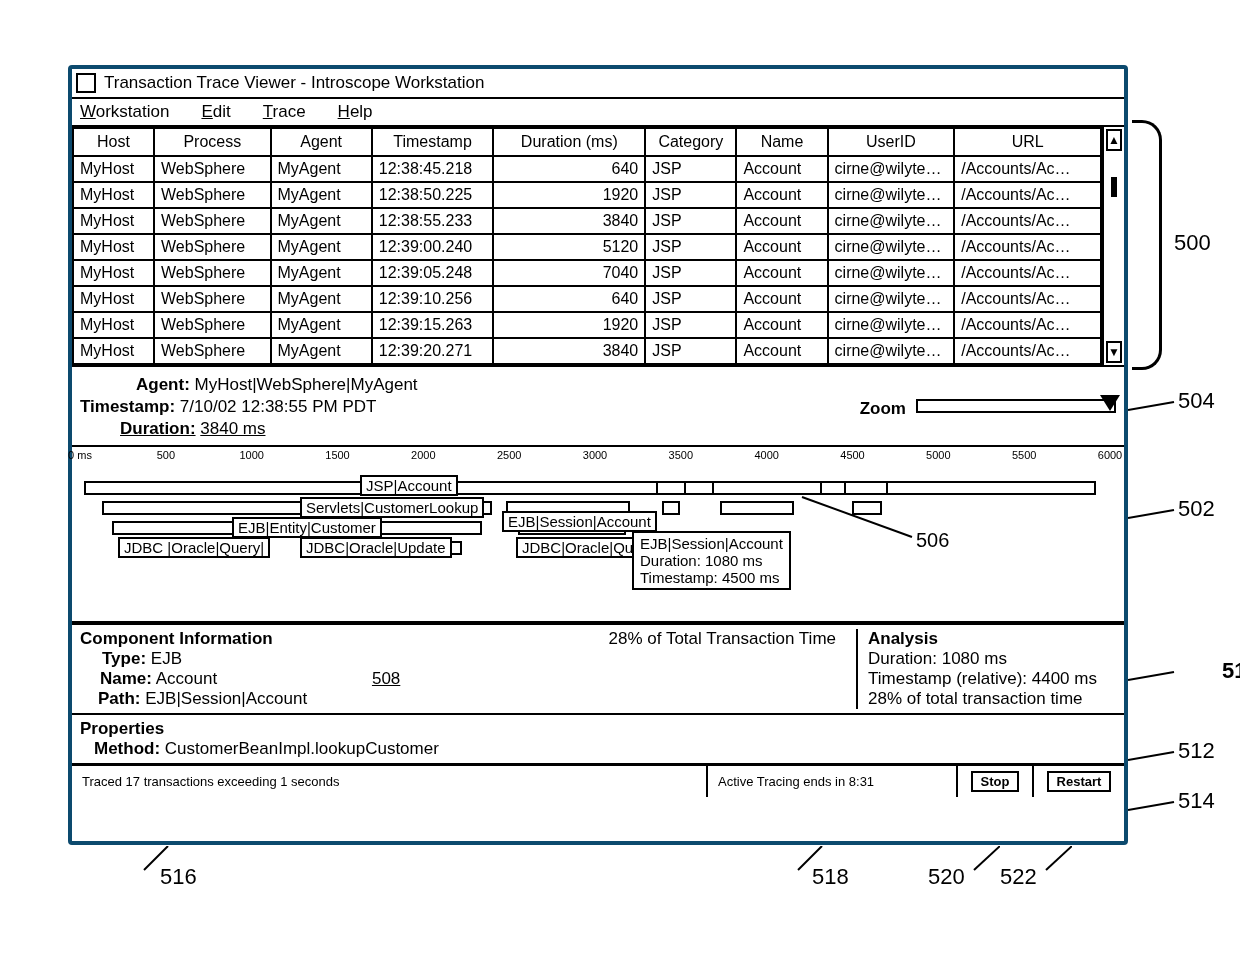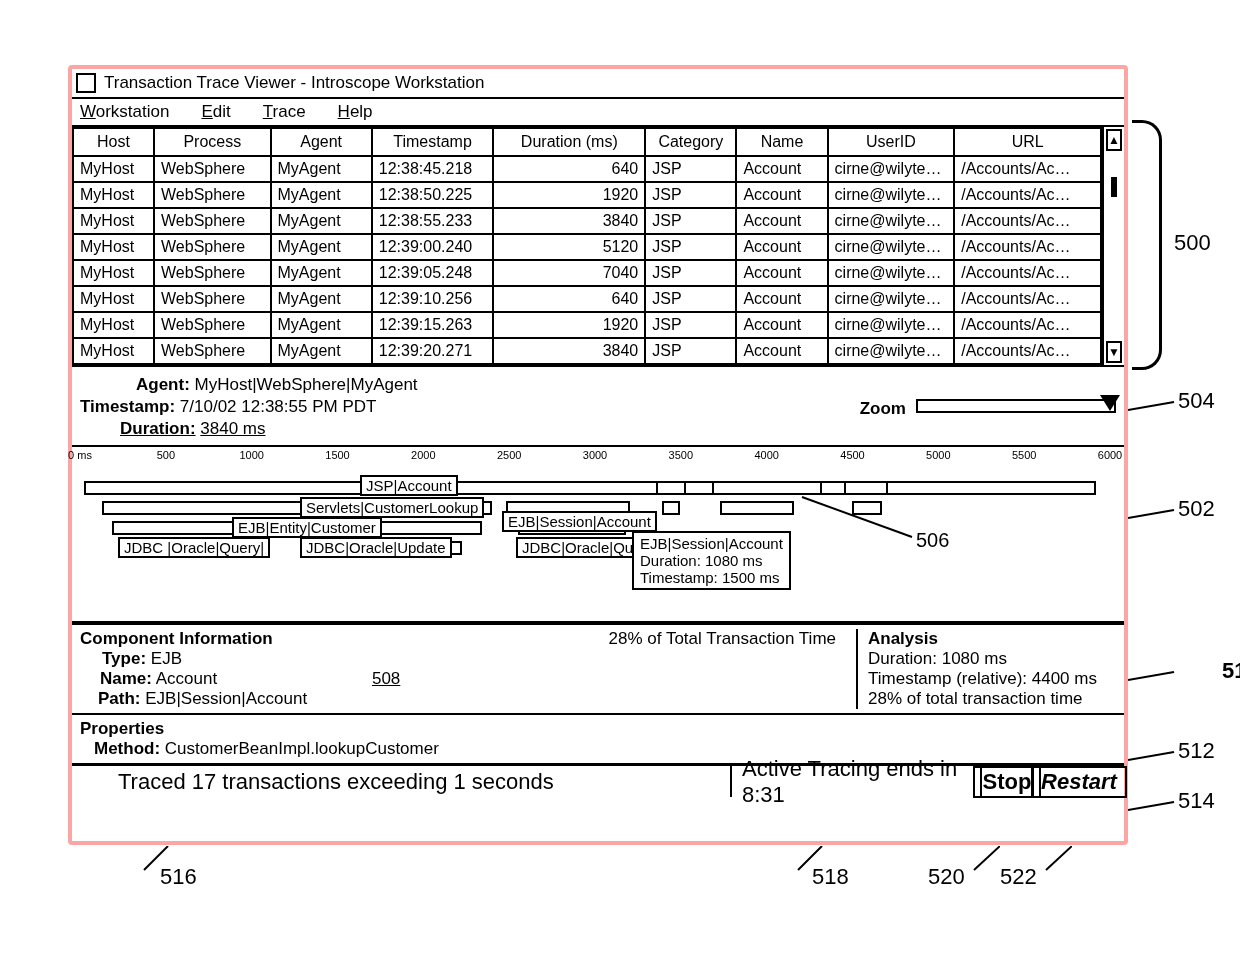--- a/index.html
+++ b/index.html
@@ -1,21 +1,21 @@
 <!DOCTYPE html>
 <html><head>
 <meta charset="utf-8">
 <style>
   * { box-sizing: border-box; }
   html, body { margin:0; padding:0; font-family: Arial, Helvetica, sans-serif; background:#fff; color:#000; }
   body { width:1240px; height:970px; position:relative; }
 
   .frame {
     position:absolute; left:68px; top:65px; width:1060px; height:780px;
-    border:4px solid #fca5a5; border-radius:4px; background:#fff;
+    border:4px solid #0c4a6e; border-radius:4px; background:#fff;
   }
 
   
   .titlebar { border-bottom:2px solid #000; height:30px; display:flex; align-items:center; padding:0 4px; }
   .sysmenu { width:20px; height:20px; border:2px solid #000; margin-right:8px; display:inline-block; }
   .title   { font-size:17px; }
 
   
   .menubar { border-bottom:2px solid #000; height:28px; display:flex; align-items:center; padding:0 8px; gap:32px; font-size:17px; }
   .menuitem .ul { text-decoration:underline; }
@@ -83,23 +83,23 @@
   .tooltip {
     position:absolute; border:2px solid #000; background:#fff; padding:2px 6px; font-size:15px;
   }
 
   
   .section { border-top:2px solid #000; padding:4px 8px; font-size:17px; }
   .sectitle { font-weight:bold; }
   .ci-right { border-left:2px solid #000; padding-left:10px; }
   .kv .bold { font-weight:bold; }
 
-  .statusbar { border-top:3px solid #000; height:34px; display:flex; align-items:center; font-size:22px;padding-left:36px; }
+  .statusbar { border-top:3px solid #000; height:34px; display:flex; align-items:center; font-size:13px; }
   .statusbar .cell { border-right:2px solid #000; height:100%; display:flex; align-items:center; padding:0 10px; }
-  .statusbar .cell:last-child { border-right:none;font-style:italic; }
+  .statusbar .cell:last-child { border-right:none; }
   .btn { border:2px solid #000; padding:1px 8px; font-weight:bold; cursor:pointer; }
 
   
   .callout { position:absolute; font-size:22px; }
   .curlybrace {
     position:absolute; right:-40px;
     width:30px; border:3px solid #000; border-left:none; border-radius:0 20px 20px 0;
   }
 
 </style>
@@ -309,21 +309,21 @@
       <div class="ganttlabel" style="left:228px; top:22px;">Servlets|CustomerLookup</div>
       <div class="ganttlabel" style="left:160px; top:42px;">EJB|Entity|Customer</div>
       <div class="ganttlabel" style="left:46px;  top:62px;">JDBC  |Oracle|Query|</div>
       <div class="ganttlabel" style="left:228px; top:62px;">JDBC|Oracle|Update</div>
       <div class="ganttlabel" style="left:430px; top:36px;">EJB|Session|Account</div>
       <div class="ganttlabel" style="left:444px; top:62px;">JDBC|Oracle|Qu</div>
 
       <div class="tooltip" style="left:560px; top:56px;">
         <div>EJB|Session|Account</div>
         <div>Duration: 1080 ms</div>
-        <div>Timestamp: 1500 ms</div>
+        <div>Timestamp: 4500 ms</div>
       </div>
 
       <svg style="position:absolute; left:730px; top:22px; width:120px; height:50px; overflow:visible;">
         <line x1="0" y1="0" x2="110" y2="40" stroke="#000" stroke-width="2"></line>
       </svg>
       <span style="position:absolute; left:844px; top:54px; font-size:20px;">506</span>
     </div>
   </div>
 
   <div class="section" style="display:flex; gap:20px;">
@@ -358,21 +358,21 @@
     <div class="sectitle">Properties</div>
     <div class="kv" style="margin-left:14px;">
       <span class="bold">Method:</span>
       <span>CustomerBeanImpl.lookupCustomer</span>
     </div>
   </div>
 
   <div class="statusbar">
     <div class="cell" style="flex:1;">Traced 17 transactions exceeding 1 seconds</div>
     <div class="cell" style="width:250px;">Active Tracing ends in 8:31</div>
-    <div class="cell" style="width:52px; justify-content:center;">
+    <div class="cell" style="width:76px; justify-content:center;">
       <span class="btn">Stop</span>
     </div>
     <div class="cell" style="width:90px; justify-content:center;">
       <span class="btn">Restart</span>
     </div>
   </div>
 </div>
 
 <div class="curlybrace" style="top:120px; height:250px; left:1132px;"></div>
 <span class="callout" style="left:1174px; top:230px;">500</span>

